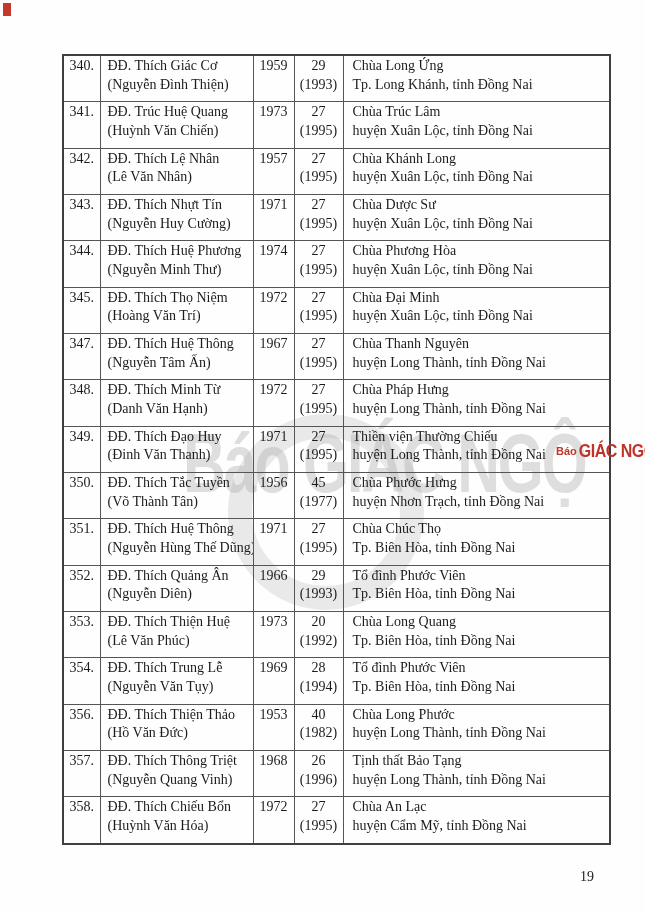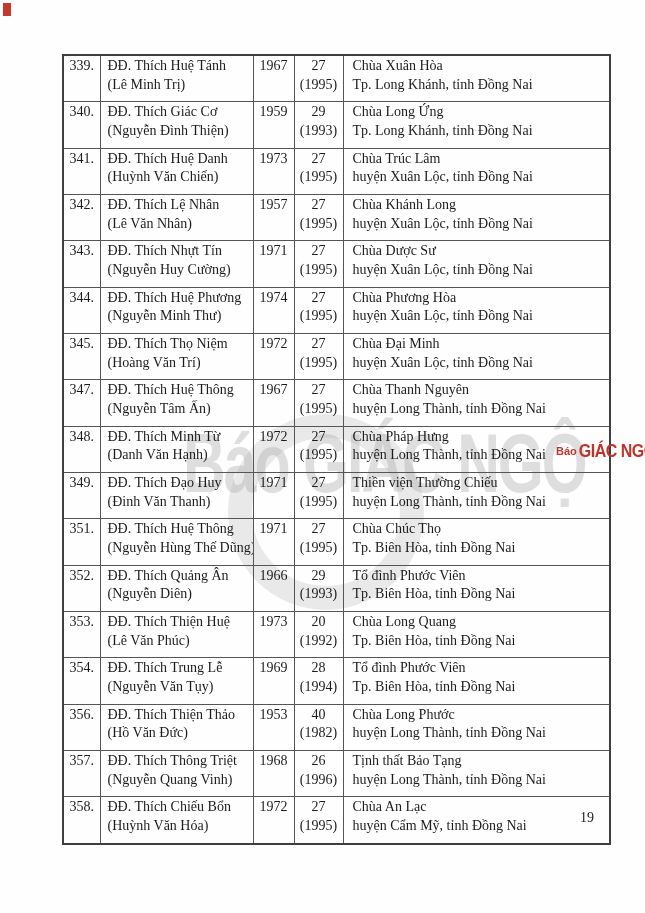--- a/index.html
+++ b/index.html
@@ -83,21 +83,21 @@
     line-height: 18.5px;
     overflow: hidden;
   }
   td.c-no   { text-align: center; }
   td.c-name .line  { padding-left: 7px;  white-space: nowrap; }
   td.c-year { text-align: center; }
   td.c-age  { text-align: center; }
   td.c-temple .line { padding-left: 9px; white-space: nowrap; }
   .page-number {
     position: absolute;
-    left: 560px; top: 810px;
+    left: 560px; top: 869px;
     width: 34px;
     text-align: right;
     font-size: 14px;
     z-index: 2;
   }
 </style>
 </head>
 <body>
 
 <div class="page">
@@ -113,40 +113,20 @@
 
   <table class="roster">
     <colgroup>
       <col style="width:37px">
       <col style="width:153px">
       <col style="width:41px">
       <col style="width:49px">
       <col style="width:267px">
     </colgroup>
     <tbody id="roster-body">
-  <tr>
-    <td class="c-no">
-      <div class="line">339.</div>
-    </td>
-    <td class="c-name">
-      <div class="line">ĐĐ. Thích Huệ Tánh</div>
-      <div class="line">(Lê Minh Trị)</div>
-    </td>
-    <td class="c-year">
-      <div class="line">1967</div>
-    </td>
-    <td class="c-age">
-      <div class="line">27</div>
-      <div class="line">(1995)</div>
-    </td>
-    <td class="c-temple">
-      <div class="line">Chùa Xuân Hòa</div>
-      <div class="line">Tp. Long Khánh, tỉnh Đồng Nai</div>
-    </td>
-  </tr>
 
   <tr>
     <td class="c-no">
       <div class="line">340.</div>
     </td>
     <td class="c-name">
       <div class="line">ĐĐ. Thích Giác Cơ</div>
       <div class="line">(Nguyễn Đình Thiện)</div>
     </td>
     <td class="c-year">
@@ -160,21 +140,21 @@
       <div class="line">Chùa Long Ứng</div>
       <div class="line">Tp. Long Khánh, tỉnh Đồng Nai</div>
     </td>
   </tr>
 
   <tr>
     <td class="c-no">
       <div class="line">341.</div>
     </td>
     <td class="c-name">
-      <div class="line">ĐĐ. Thích Huệ Danh</div>
+      <div class="line">ĐĐ. Trúc Huệ Quang</div>
       <div class="line">(Huỳnh Văn Chiến)</div>
     </td>
     <td class="c-year">
       <div class="line">1973</div>
     </td>
     <td class="c-age">
       <div class="line">27</div>
       <div class="line">(1995)</div>
     </td>
     <td class="c-temple">
@@ -324,20 +304,40 @@
     <td class="c-age">
       <div class="line">27</div>
       <div class="line">(1995)</div>
     </td>
     <td class="c-temple">
       <div class="line">Thiền viện Thường Chiếu</div>
       <div class="line">huyện Long Thành, tỉnh Đồng Nai</div>
     </td>
   </tr>
 
+  <tr>
+    <td class="c-no">
+      <div class="line">350.</div>
+    </td>
+    <td class="c-name">
+      <div class="line">ĐĐ. Thích Tắc Tuyền</div>
+      <div class="line">(Võ Thành Tân)</div>
+    </td>
+    <td class="c-year">
+      <div class="line">1956</div>
+    </td>
+    <td class="c-age">
+      <div class="line">45</div>
+      <div class="line">(1977)</div>
+    </td>
+    <td class="c-temple">
+      <div class="line">Chùa Phước Hưng</div>
+      <div class="line">huyện Nhơn Trạch, tỉnh Đồng Nai</div>
+    </td>
+  </tr>
 
   <tr>
     <td class="c-no">
       <div class="line">351.</div>
     </td>
     <td class="c-name">
       <div class="line">ĐĐ. Thích Huệ Thông</div>
       <div class="line">(Nguyễn Hùng Thế Dũng)</div>
     </td>
     <td class="c-year">

